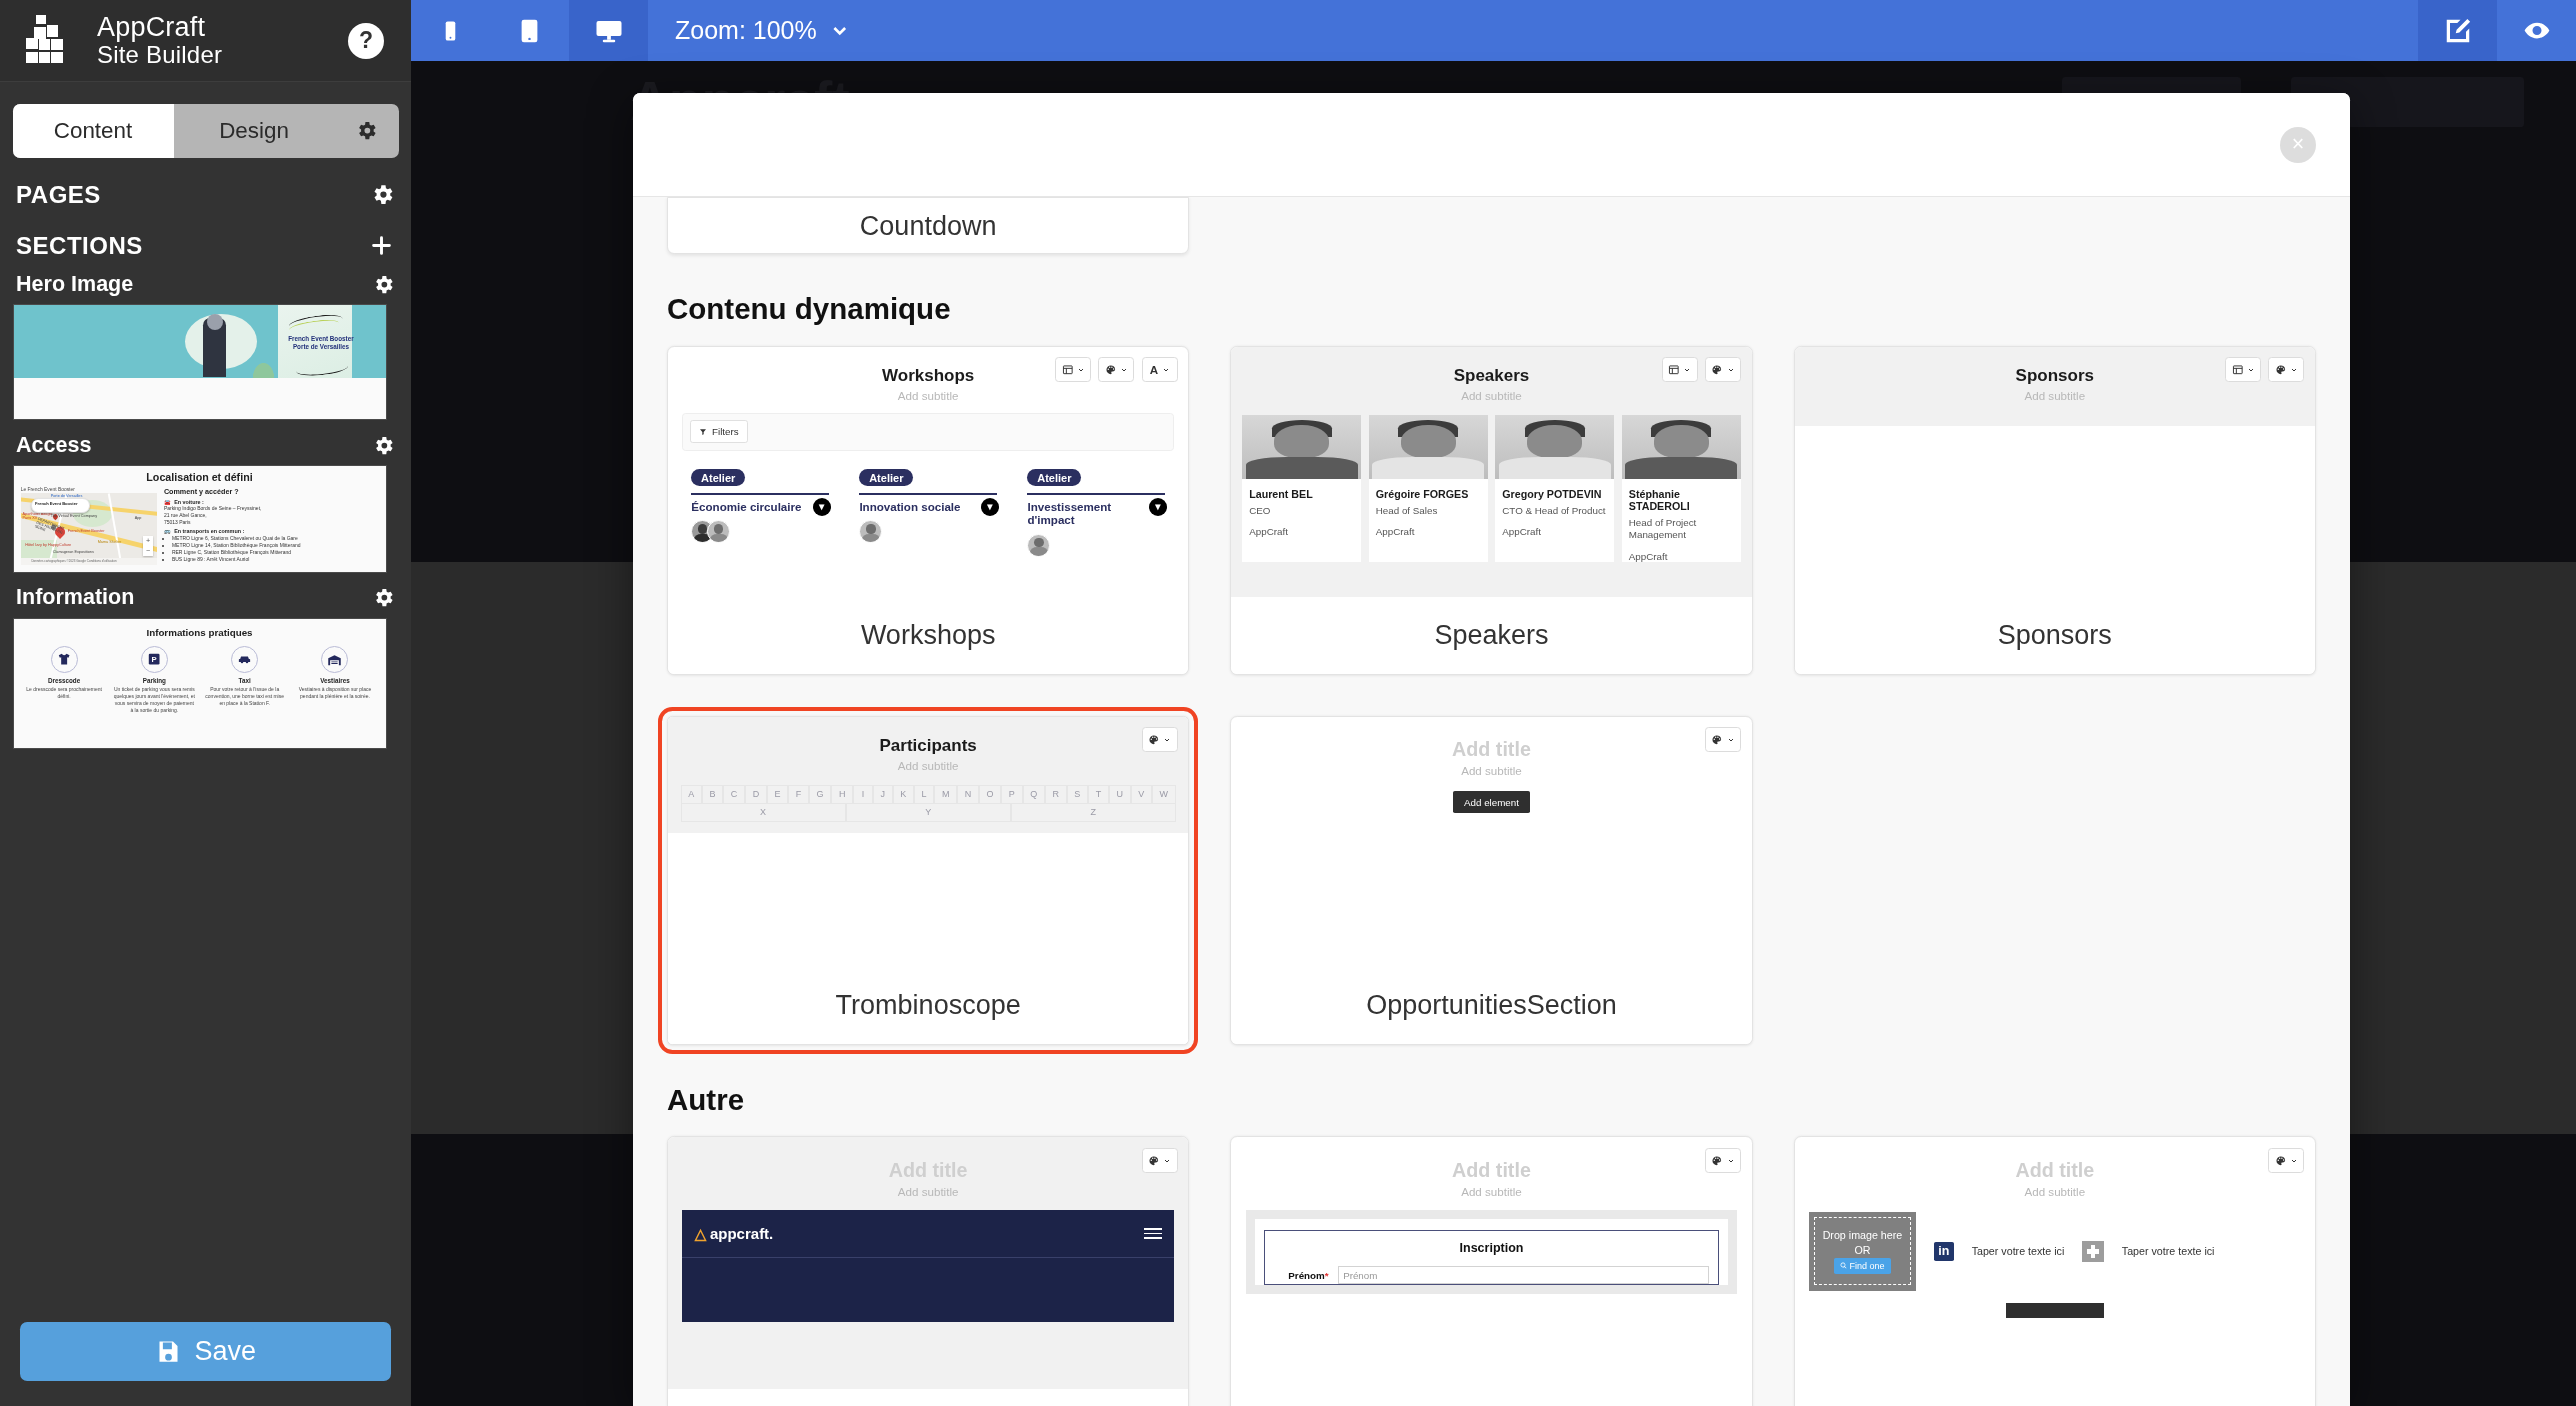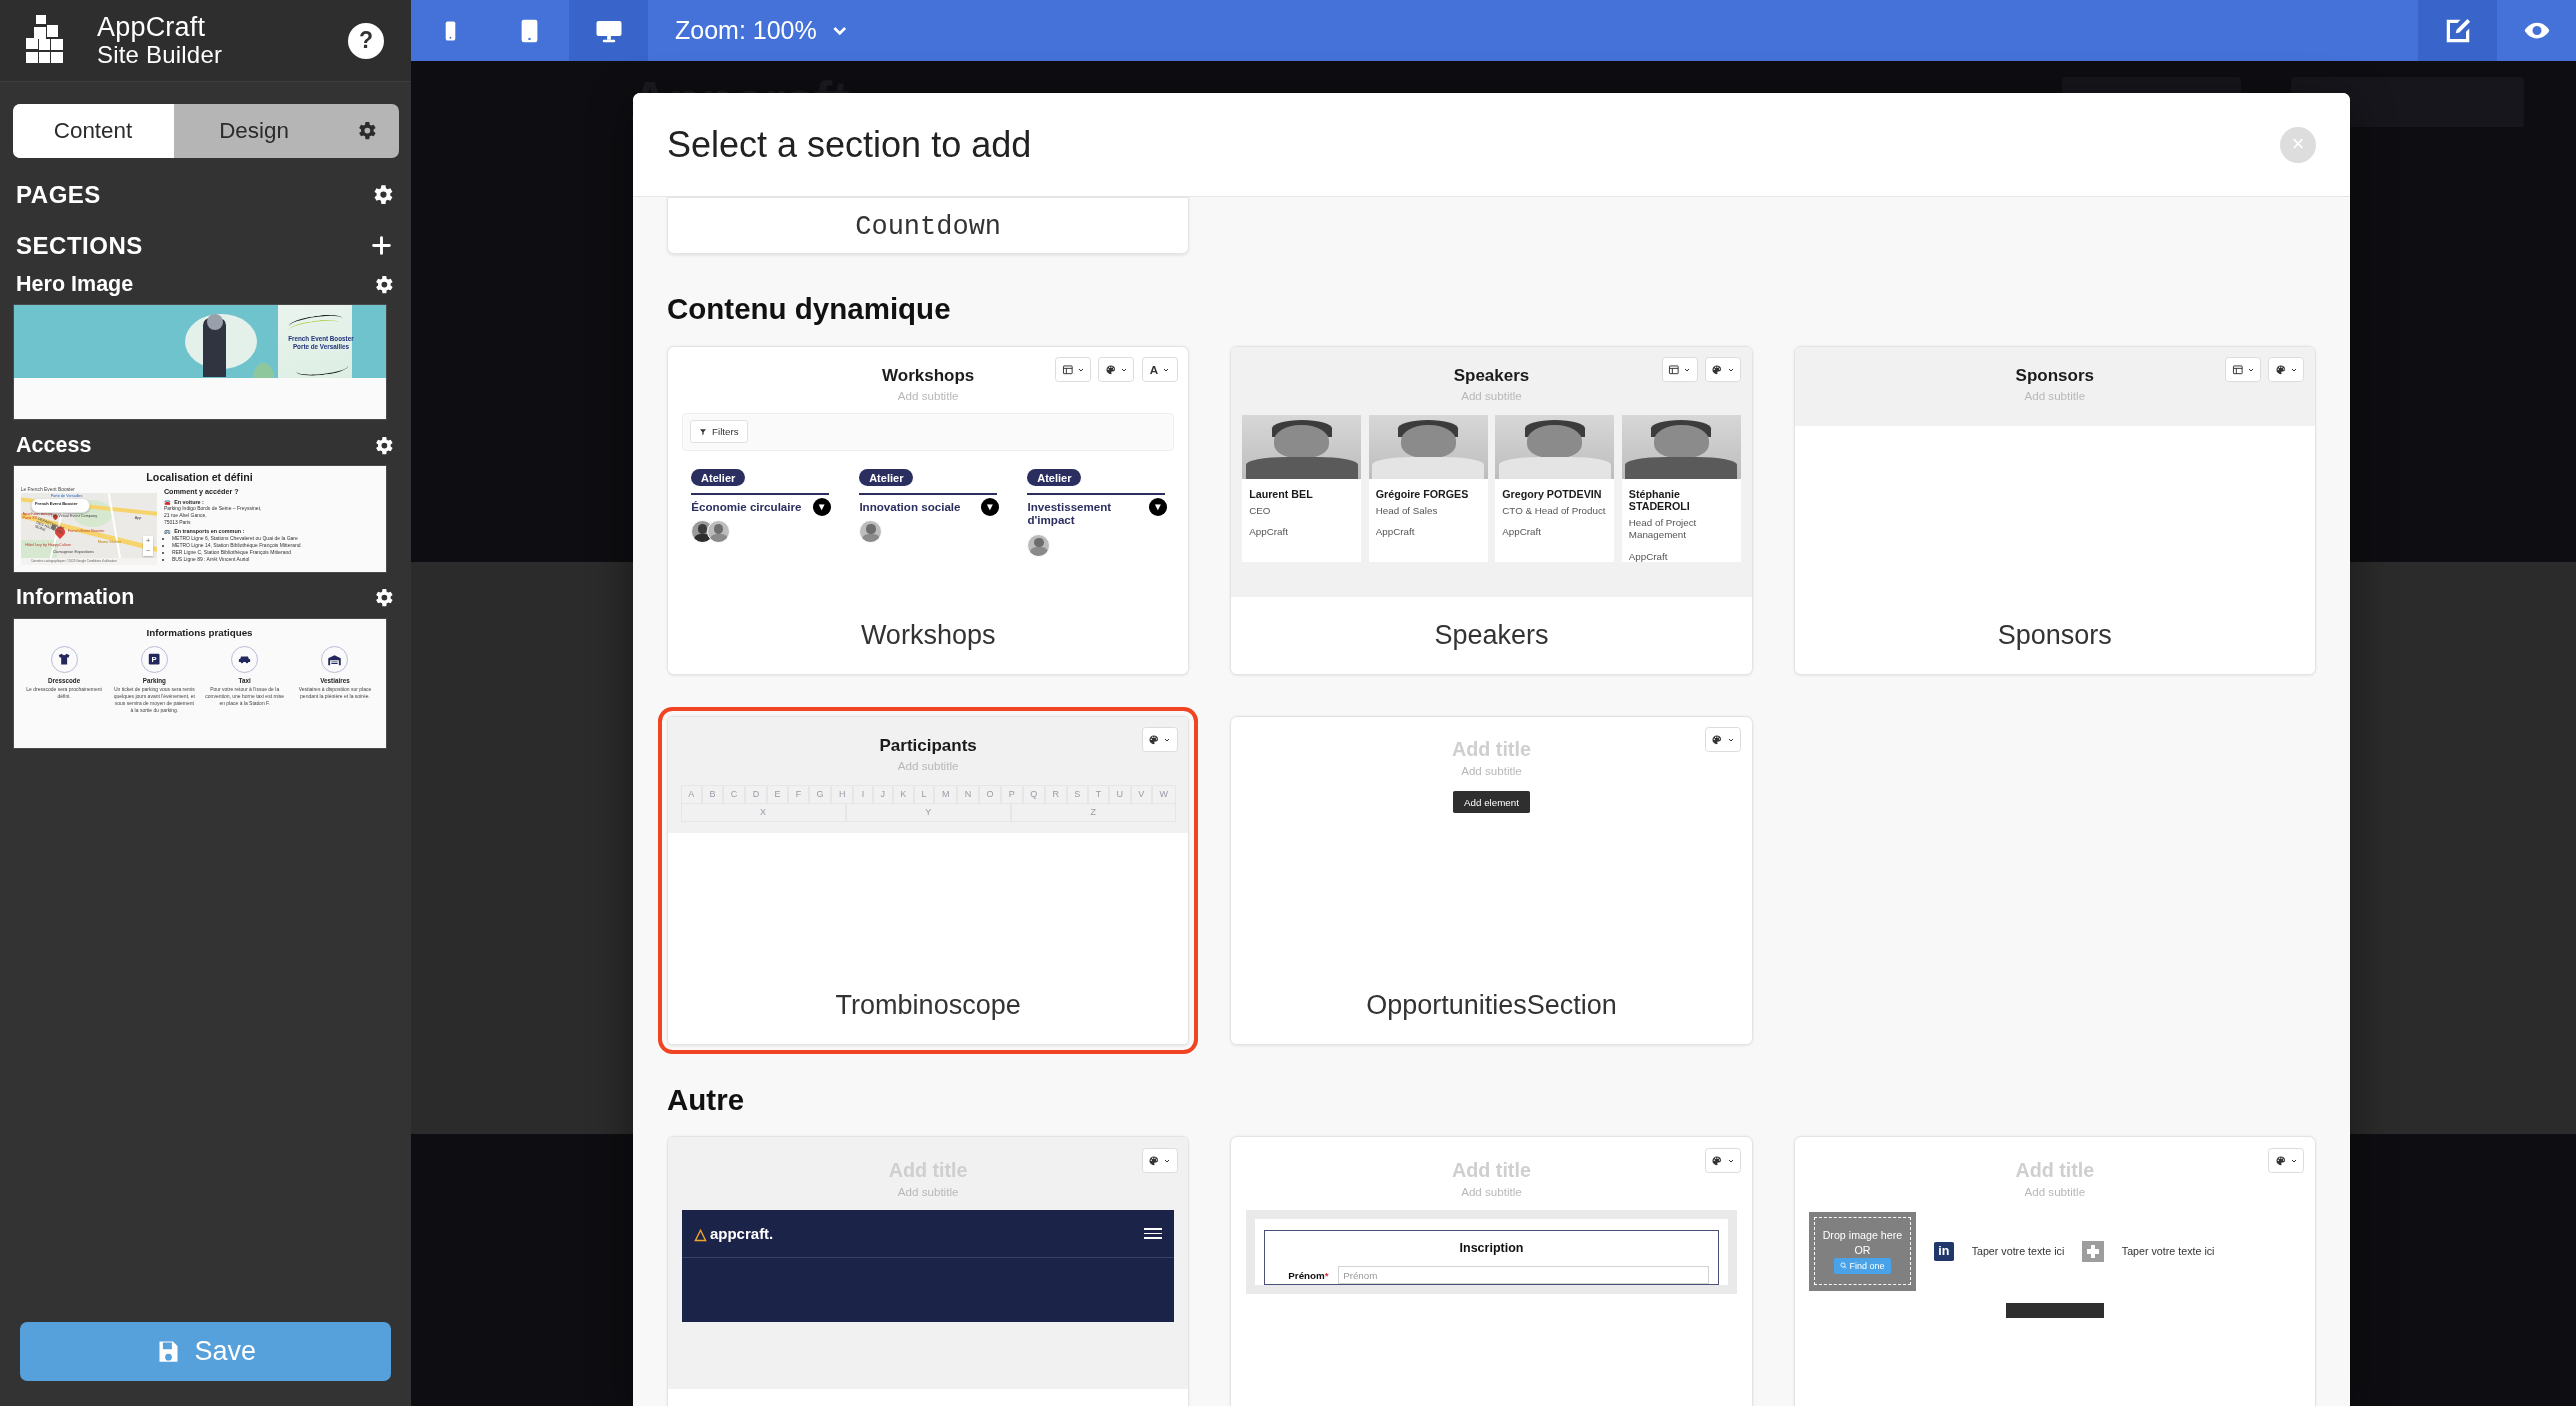--- a/index.html
+++ b/index.html
@@ -229,21 +229,21 @@
   .psub { text-align: center; font-size: 11.6px; color: #b8b8b8; margin-top: 2.7px; }
   .pholder { text-align: center; font-size: 19.7px; font-weight: bold; color: #cfcfcf; padding-top: 21.5px; }
 
   
   #countdown-card {
     background: #fff; border: 0.9px solid #e3e3e3; border-radius: 0 0 7.2px 7.2px;
     height: 57px; width: calc((100% - 82px)/3); position: relative;
     box-shadow: 0 1.8px 3.6px rgba(0,0,0,.08); margin-top: 0;
   }
   #countdown-card .cap { position: absolute; left: 0; top: 0; width: 100%; height: 57px;
-    display: flex; align-items: center; justify-content: center; font-size: 27px; color: #333; font-family: Liberation Mono, monospace; }
+    display: flex; align-items: center; justify-content: center; font-size: 27px; color: #333; }
 
   
   .ws-filters { margin: 10.7px 14.3px 0; background: #fafafa; border: 0.9px solid #eee; border-radius: 3.6px;
      height: 38px; display: flex; align-items: center; padding: 0 7.2px; }
   .ws-fbtn { height: 23px; border: 0.9px solid #e0e0e0; background: #fff; border-radius: 2.7px;
      font-size: 9.8px; color: #333; display: flex; align-items: center; gap: 4.5px; padding: 0 8px; }
   .ws-cards { display: flex; gap: 12.5px; margin: 9px 14.3px 0; }
   .ws-card { flex: 1 1 0; background: #fff; padding: 9px 9px 0; position: relative; min-height: 98px; }
   .badge { display: inline-block; background: #2b2f60; color: #fff; font-size: 11px; font-weight: bold;
      border-radius: 9px; padding: 2.7px 9.8px; }
@@ -600,21 +600,20 @@
     <div id="canvas-gear">
       <svg width="25" height="25" viewBox="0 0 24 24" fill="#1a1a1a">
           <path d="M19.4 13a7.8 7.8 0 0 0 0-2l2.1-1.6-2-3.5-2.5 1a7.6 7.6 0 0 0-1.7-1L14.9 3h-4l-.4 2.9c-.6.2-1.2.6-1.7 1l-2.5-1-2 3.5L6.4 11a7.8 7.8 0 0 0 0 2l-2.1 1.6 2 3.5 2.5-1c.5.4 1.1.8 1.7 1l.4 2.9h4l.4-2.9c.6-.2 1.2-.6 1.7-1l2.5 1 2-3.5L19.4 13zM12.9 15a3 3 0 1 1 0-6 3 3 0 0 1 0 6z"></path>
         </svg>
     </div>
     <div id="canvas-body2"></div>
   </div>
 
   <div id="modal">
     <div id="modal-head">
-      <div id="modal-title">Select a section to add</div>
       <div id="modal-close">×</div>
     </div>
 
     <div id="modal-body">
 
       <div id="countdown-card">
         <div class="cap">Countdown</div>
       </div>
 
       <div class="grp-title">Contenu dynamique</div>

